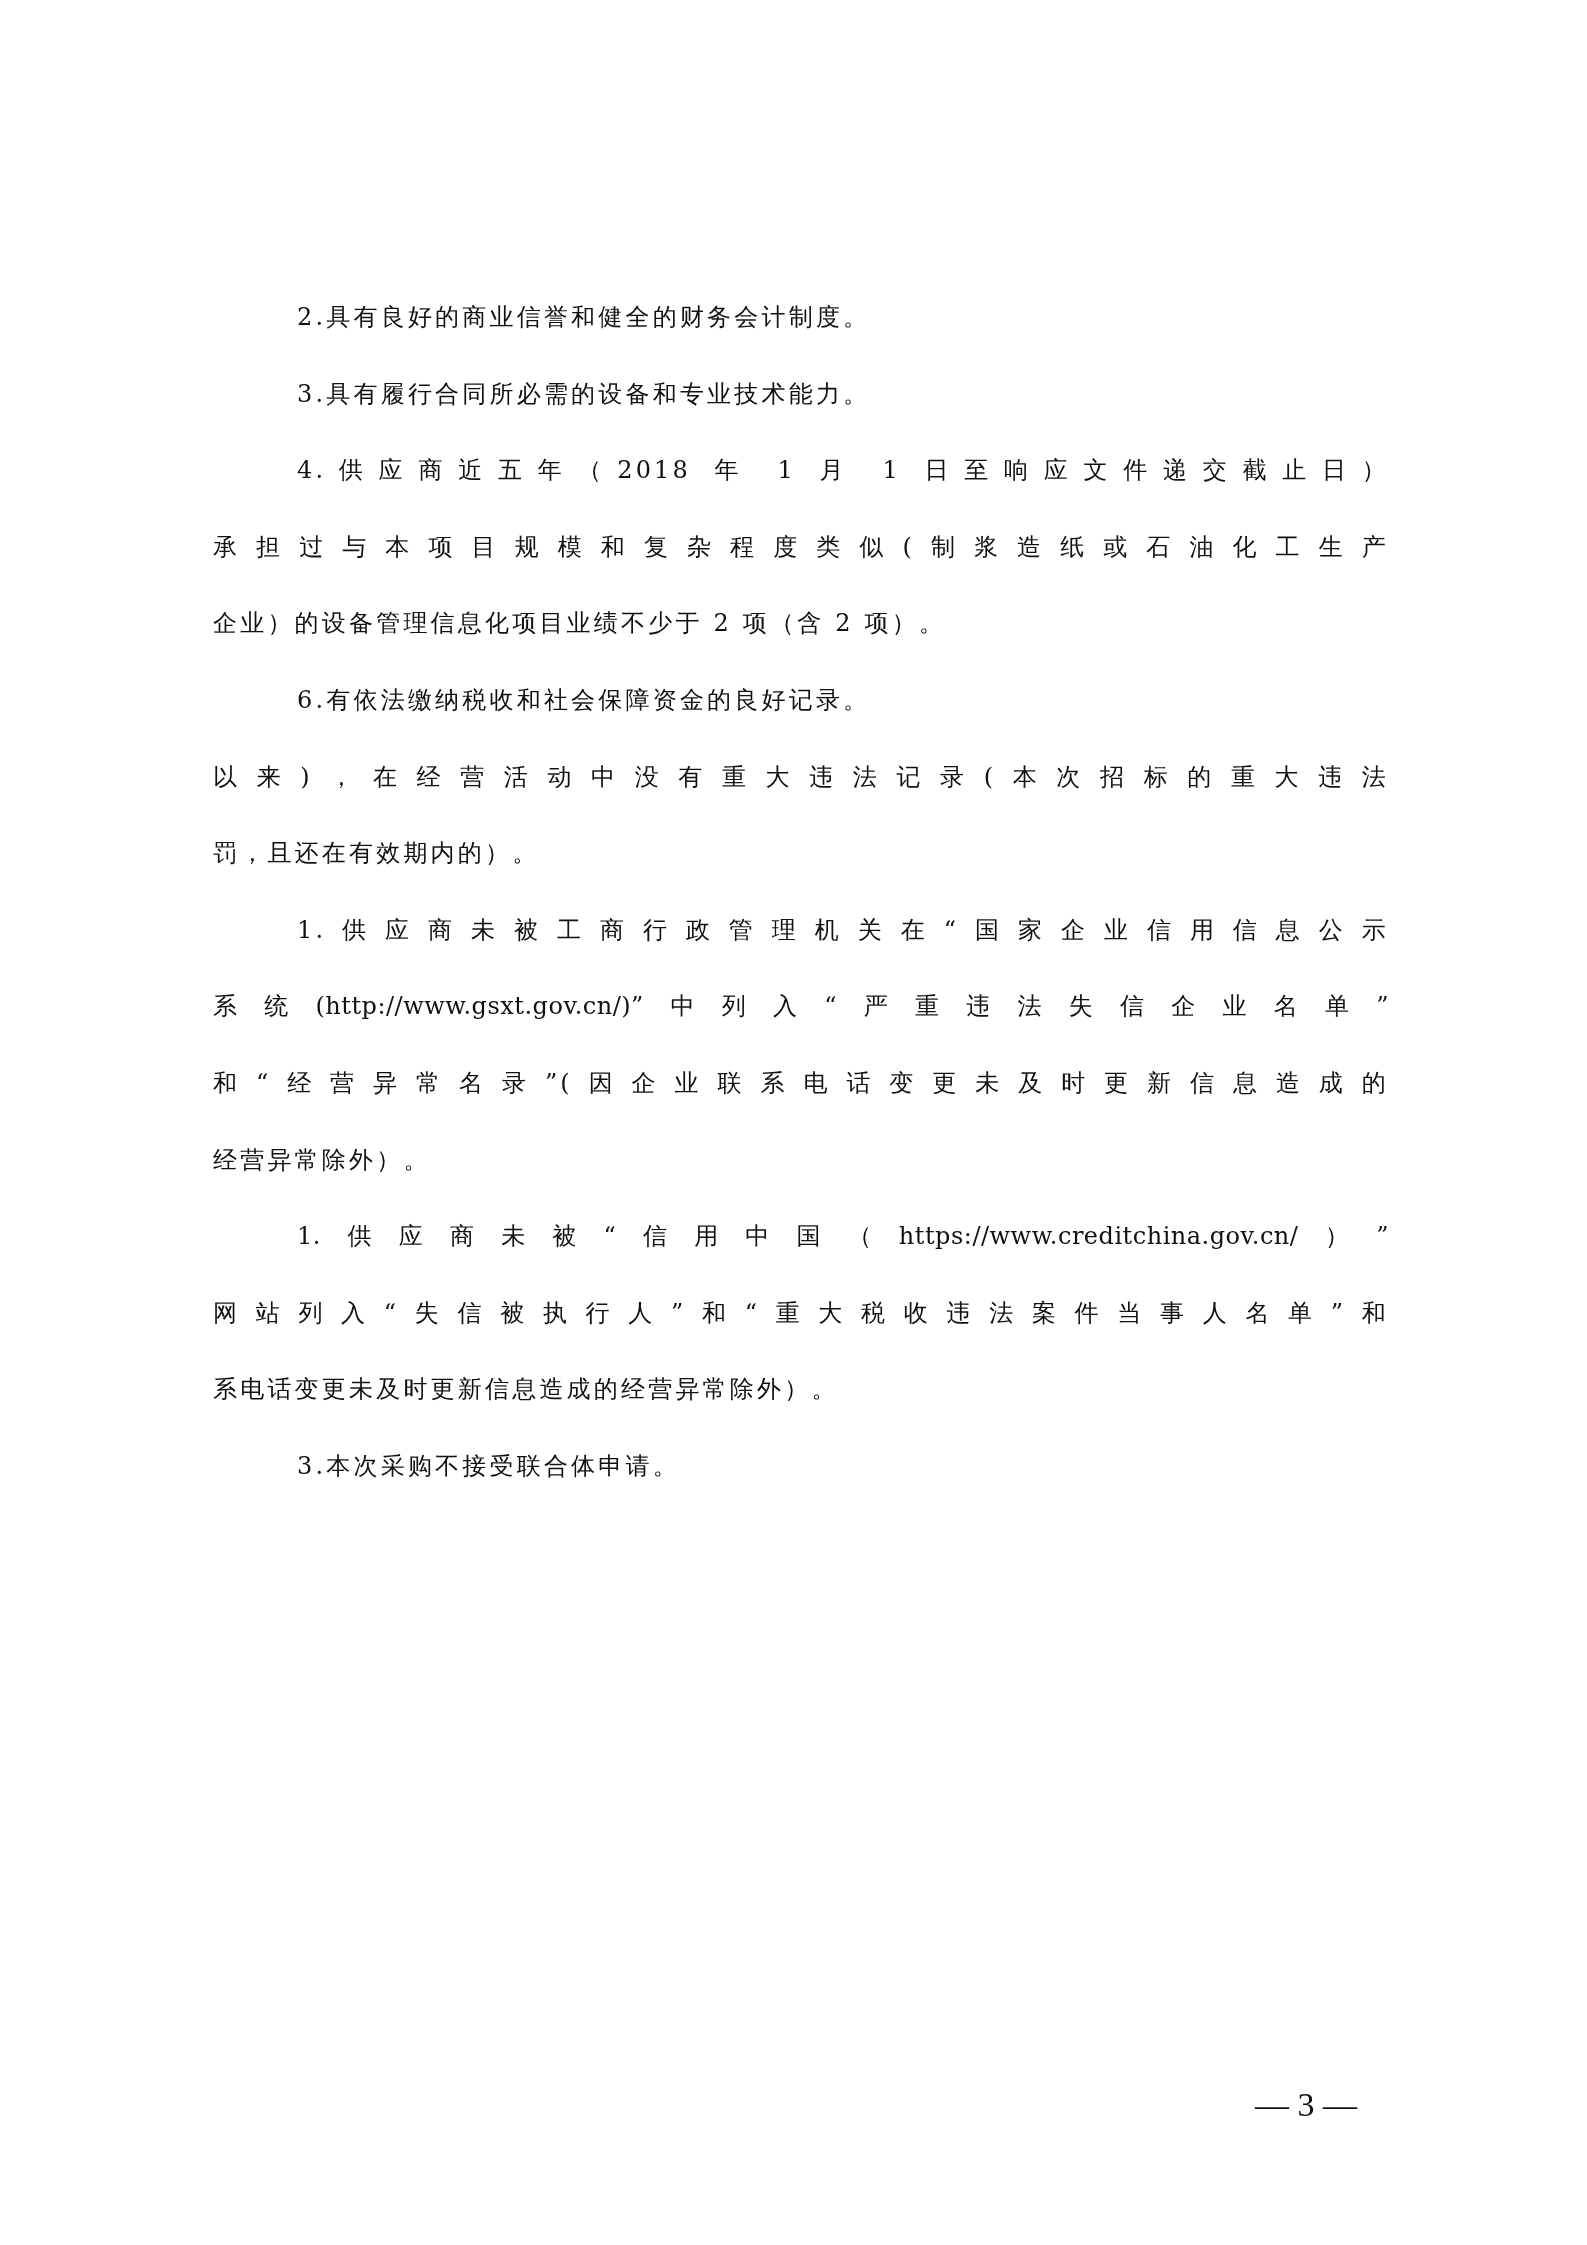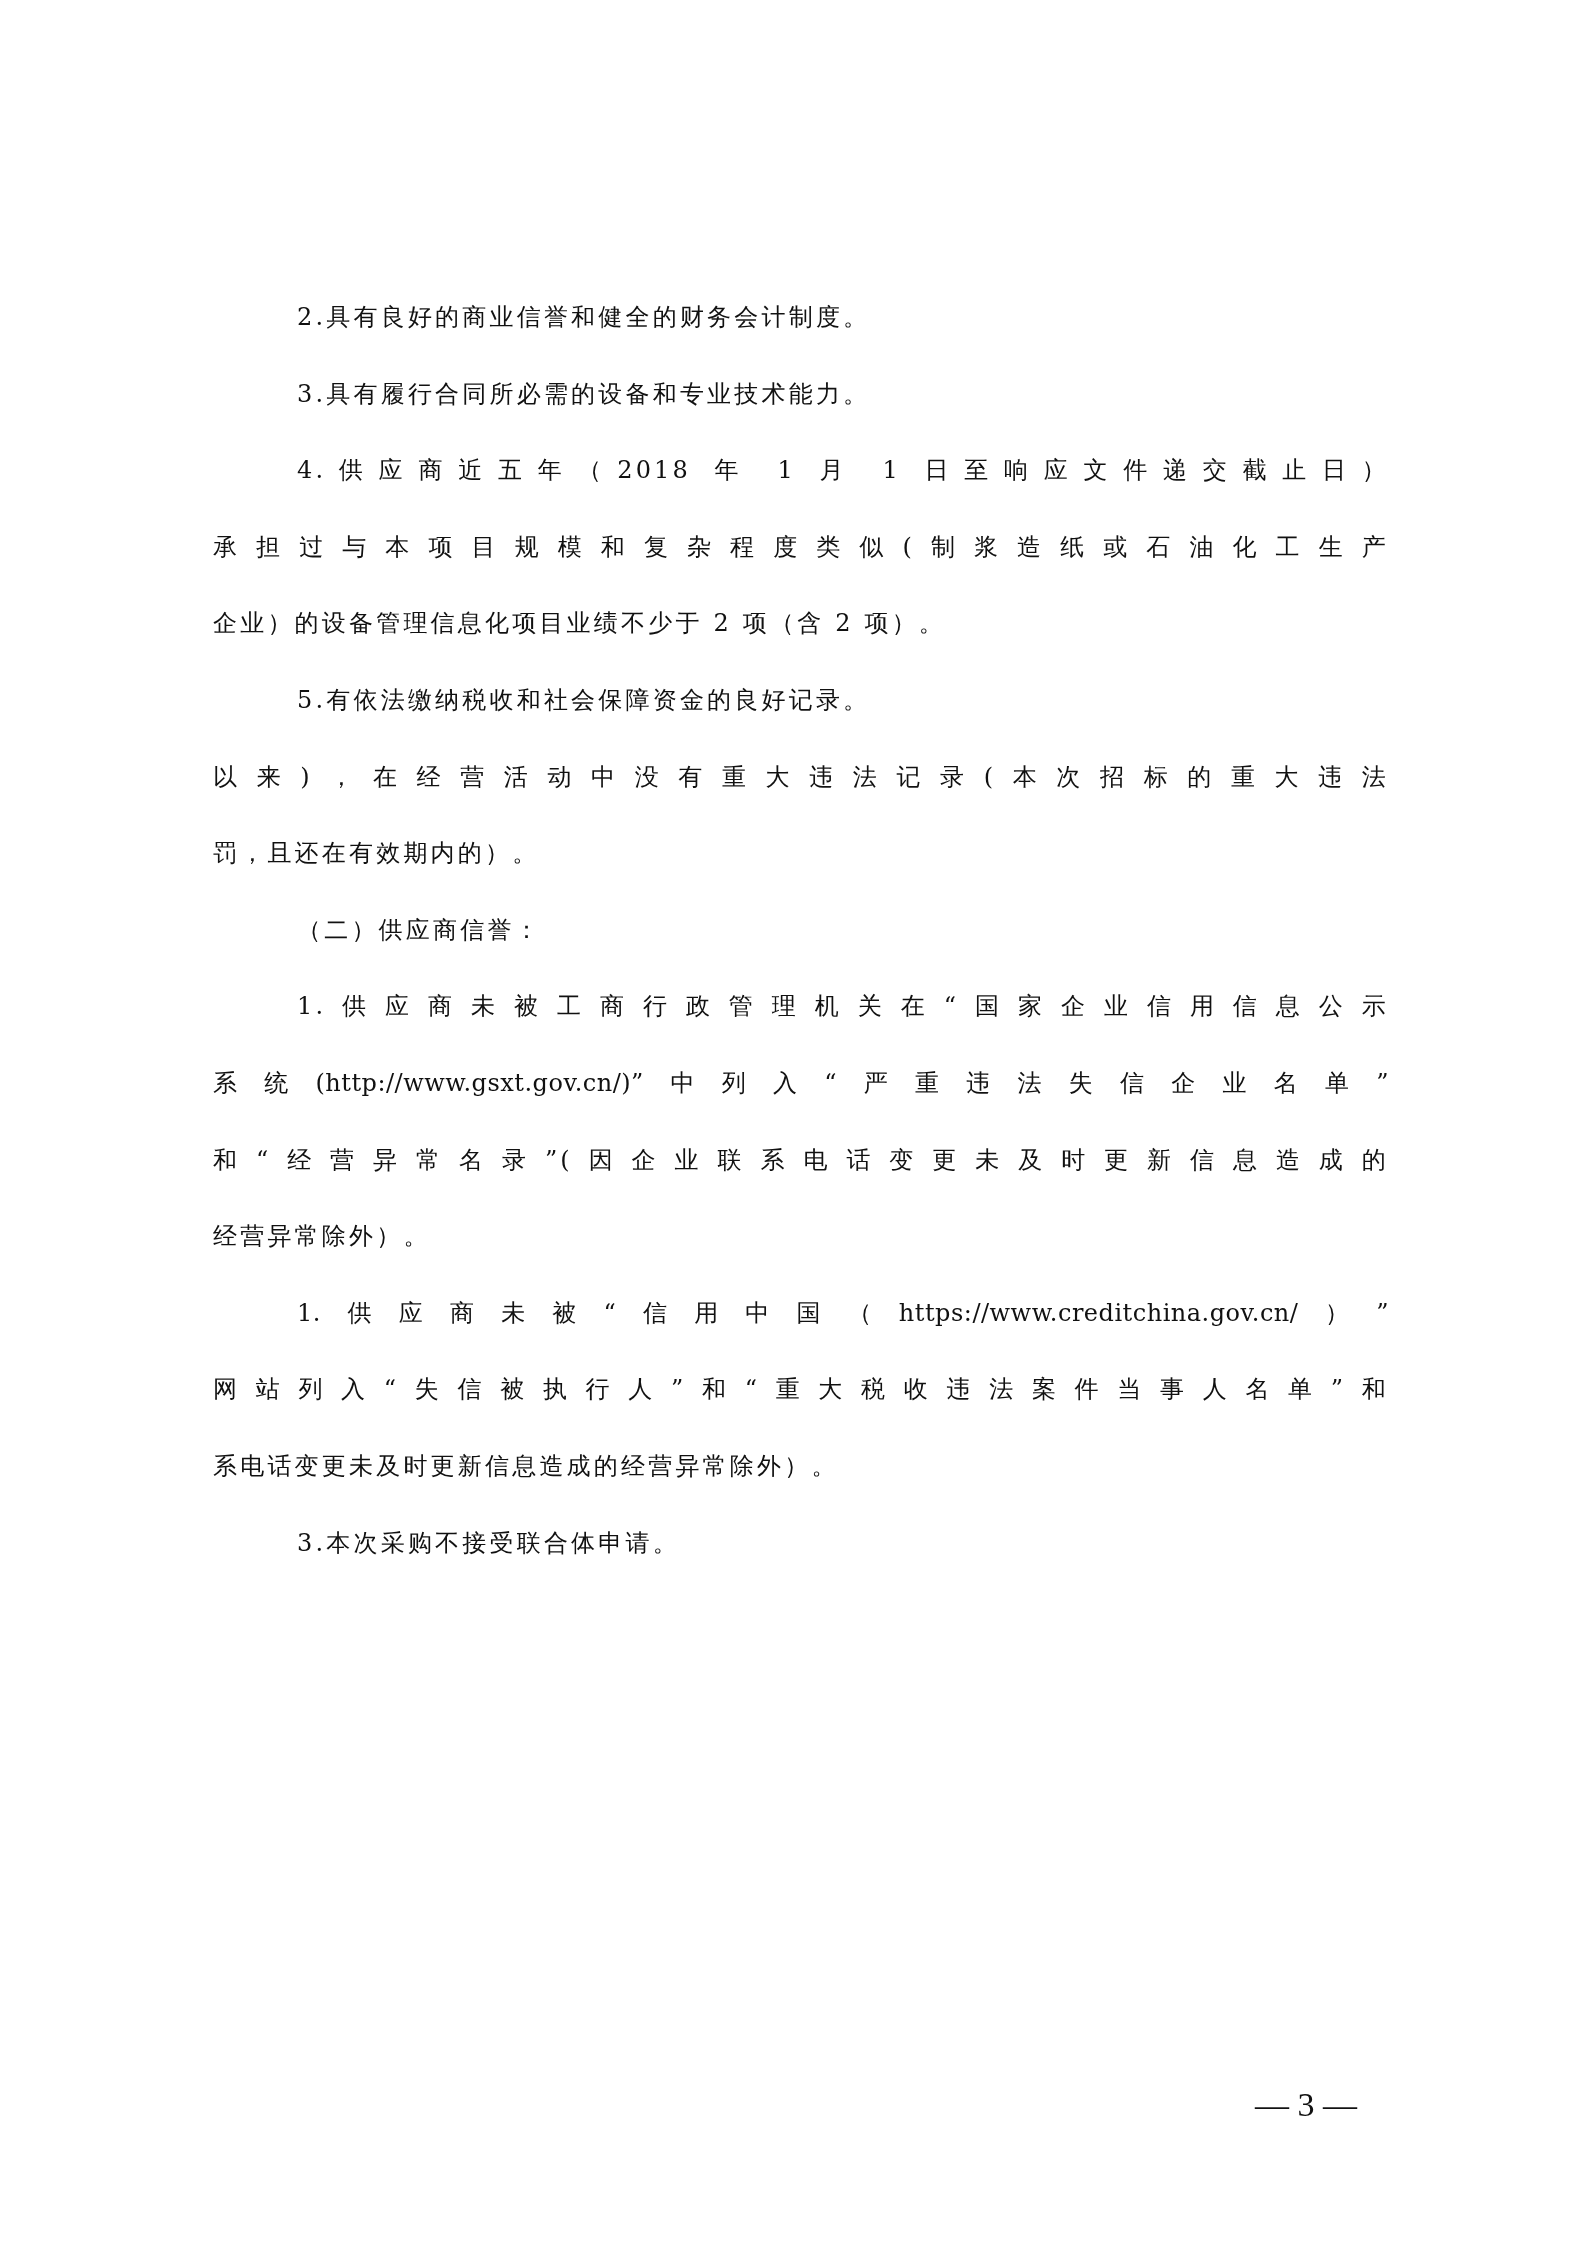--- a/index.html
+++ b/index.html
@@ -55,24 +55,23 @@
 </head>
 <body>
 
 <div class="page">
   <div class="body-text">
     <span class="line indent last">2.具有良好的商业信誉和健全的财务会计制度。</span>
     <span class="line indent last">3.具有履行合同所必需的设备和专业技术能力。</span>
     <span class="line indent">4.供应商近五年（2018 年 1 月 1 日至响应文件递交截止日）</span>
     <span class="line">承担过与本项目规模和复杂程度类似(制浆造纸或石油化工生产</span>
     <span class="line last">企业）的设备管理信息化项目业绩不少于 2 项（含 2 项）。</span>
-    <span class="line indent last">5.有依法缴纳税收和社会保障资金的良好记录。</span>
+    <span class="line indent last">6.有依法缴纳税收和社会保障资金的良好记录。</span>
     <span class="line">以来)，在经营活动中没有重大违法记录(本次招标的重大违法</span>
     <span class="line last">罚，且还在有效期内的）。</span>
-    <span class="line indent last">（二）供应商信誉：</span>
     <span class="line indent">1.供应商未被工商行政管理机关在“国家企业信用信息公示</span>
     <span class="line tight">系统(http://www.gsxt.gov.cn/)”中列入“严重违法失信企业名单”</span>
     <span class="line">和“经营异常名录”(因企业联系电话变更未及时更新信息造成的</span>
     <span class="line last">经营异常除外）。</span>
     <span class="line indent tight">1.供应商未被“信用中国（https://www.creditchina.gov.cn/）”</span>
     <span class="line">网站列入“失信被执行人”和“重大税收违法案件当事人名单”和</span>
     <span class="line last">系电话变更未及时更新信息造成的经营异常除外）。</span>
     <span class="line indent last">3.本次采购不接受联合体申请。</span>
   </div>
 

